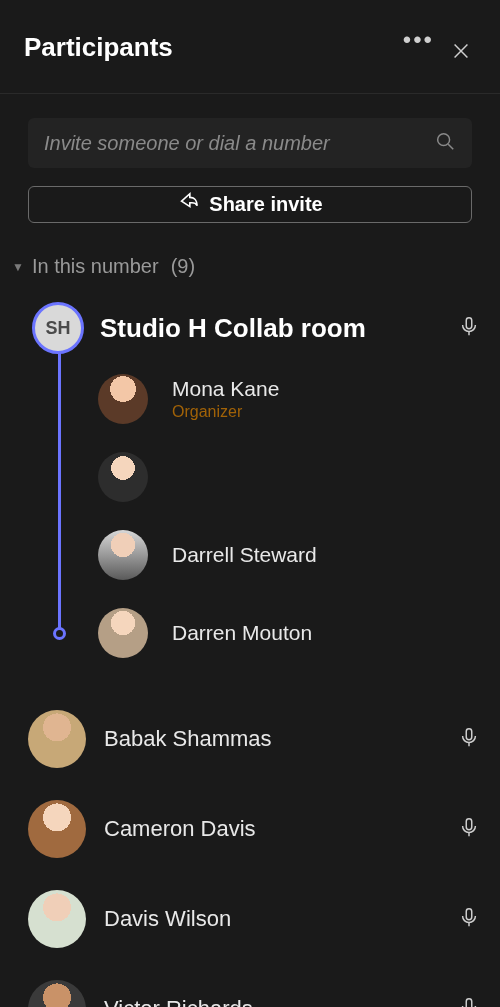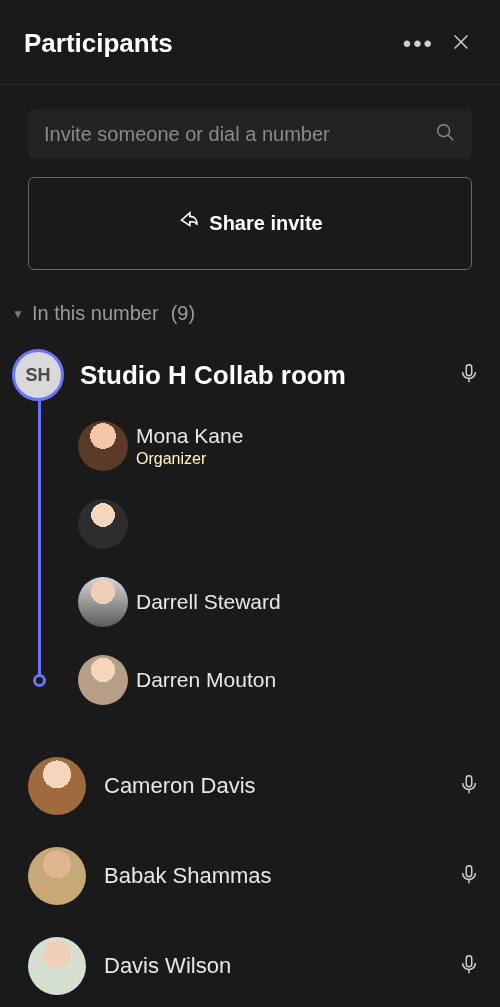--- a/index.html
+++ b/index.html
@@ -13,22 +13,22 @@
   }
   .panel {
     width: 100%;
     height: 100%;
     display: flex;
     flex-direction: column;
   }
   
   .header {
     display: flex;
-    align-items: center;
-    padding: 23px 20px 20px 24px;
+    align-items: flex-start;
+    padding: 32px 20px 20px 24px;
     border-bottom: 1px solid #2a2a2a;
   }
   .header-title {
     font-size: 26px;
     font-weight: 700;
     flex: 1;
     color: #ffffff;
   }
   .header-btn {
     background: none;
@@ -55,33 +55,34 @@
     padding: 12px 16px;
     margin-bottom: 18px;
   }
   .search-input {
     flex: 1;
     background: transparent;
     border: none;
     outline: none;
     font-size: 20px;
     color: #cfcfcf;
+    font-style: italic;
   }
   .search-input::placeholder { color: #8a8a8a; }
   .search-icon { color: #8a8a8a; }
 
   .share-btn {
     width: 100%;
     background: #1a1a1a;
     border: 1px solid #6a6a6a;
     border-radius: 6px;
     color: #ffffff;
     font-size: 20px;
     font-weight: 600;
-    padding: 32px 0;
+    padding: 4px 0;
     cursor: pointer;
     display: flex;
     align-items: center;
     justify-content: center;
     gap: 10px;
   }
 
   
   .section-header {
     display: flex;
@@ -89,21 +90,21 @@
     gap: 8px;
     padding: 14px 20px 6px 12px;
     color: #9a9a9a;
     font-size: 20px;
   }
   .caret { font-size: 12px; color: #7a7a7a; }
   .section-count { margin-left: 4px; }
 
   
   .room-block {
-    padding: 12px 20px 22px 12px;
+    padding: 12px 20px 22px 32px;
     position: relative;
   }
   .room-row {
     display: flex;
     align-items: center;
     gap: 16px;
     padding: 6px 0;
   }
   .room-avatar {
     width: 52px;
@@ -150,34 +151,34 @@
     width: 13px;
     height: 13px;
     border-radius: 50%;
     background: #1a1a1a;
     border: 3px solid #6b74ff;
     z-index: 2;
   }
   .member-row {
     display: flex;
     align-items: center;
-    gap: 8px;
+    gap: 24px;
     padding: 14px 0;
   }
   .member-avatar {
     width: 50px;
     height: 50px;
     border-radius: 50%;
     background: #666;
     flex: none;
     overflow: hidden;
   }
   .member-text { flex: 1; }
   .member-name { font-size: 21px; color: #e8e8e8; }
-  .member-role { font-size: 16px; color: #fef9c3; margin-top: 2px; }
+  .member-role { font-size: 16px; color: #a16207; margin-top: 2px; }
 
   
   .direct-list { padding: 0 20px 0 28px; }
   .direct-row {
     display: flex;
     align-items: center;
     gap: 18px;
     padding: 16px 0;
   }
   .direct-avatar {
@@ -288,34 +289,34 @@
         <div class="member-text">
           <div class="member-name">Darren Mouton</div>
         </div>
       </div>
     </div>
   </div>
 
   <div class="direct-list">
 
     <div class="direct-row">
+      <div class="direct-avatar av-e"></div>
+      <div class="direct-name">Babak Shammas</div>
+      <span class="mic-icon">
+        <svg width="22" height="22" viewBox="0 0 24 24" fill="none" stroke="currentColor" stroke-width="1.6">
+          <rect x="9" y="3" width="6" height="12" rx="3"></rect>
+          <path d="M5 11a7 7 0 0 0 14 0"></path>
+            <line x1="12" y1="18" x2="12" y2="22"></line>
+        </svg>
+      </span>
+    </div>
+
+    <div class="direct-row">
       <div class="direct-avatar av-f"></div>
       <div class="direct-name">Cameron Davis</div>
-      <span class="mic-icon">
-        <svg width="22" height="22" viewBox="0 0 24 24" fill="none" stroke="currentColor" stroke-width="1.6">
-          <rect x="9" y="3" width="6" height="12" rx="3"></rect>
-          <path d="M5 11a7 7 0 0 0 14 0"></path>
-            <line x1="12" y1="18" x2="12" y2="22"></line>
-        </svg>
-      </span>
-    </div>
-
-    <div class="direct-row">
-      <div class="direct-avatar av-e"></div>
-      <div class="direct-name">Babak Shammas</div>
       <span class="mic-icon">
         <svg width="22" height="22" viewBox="0 0 24 24" fill="none" stroke="currentColor" stroke-width="1.6">
           <rect x="9" y="3" width="6" height="12" rx="3"></rect>
           <path d="M5 11a7 7 0 0 0 14 0"></path>
             <line x1="12" y1="18" x2="12" y2="22"></line>
         </svg>
       </span>
     </div>
 
     <div class="direct-row">

